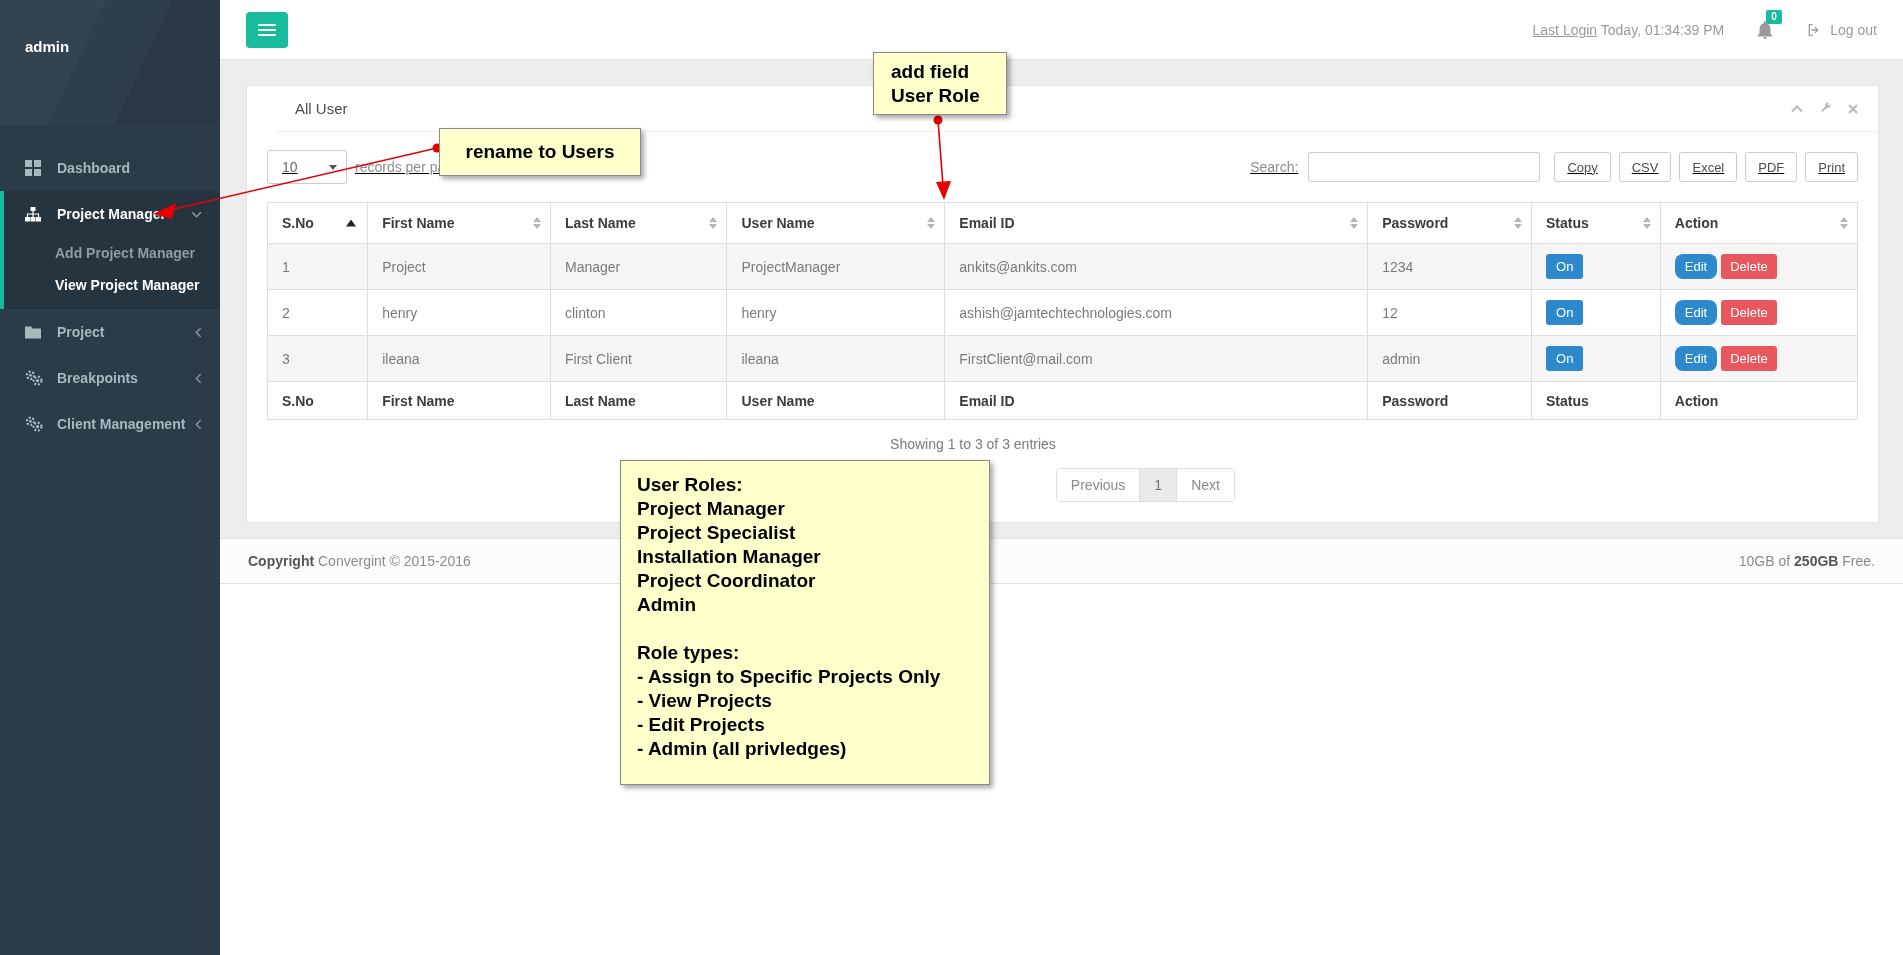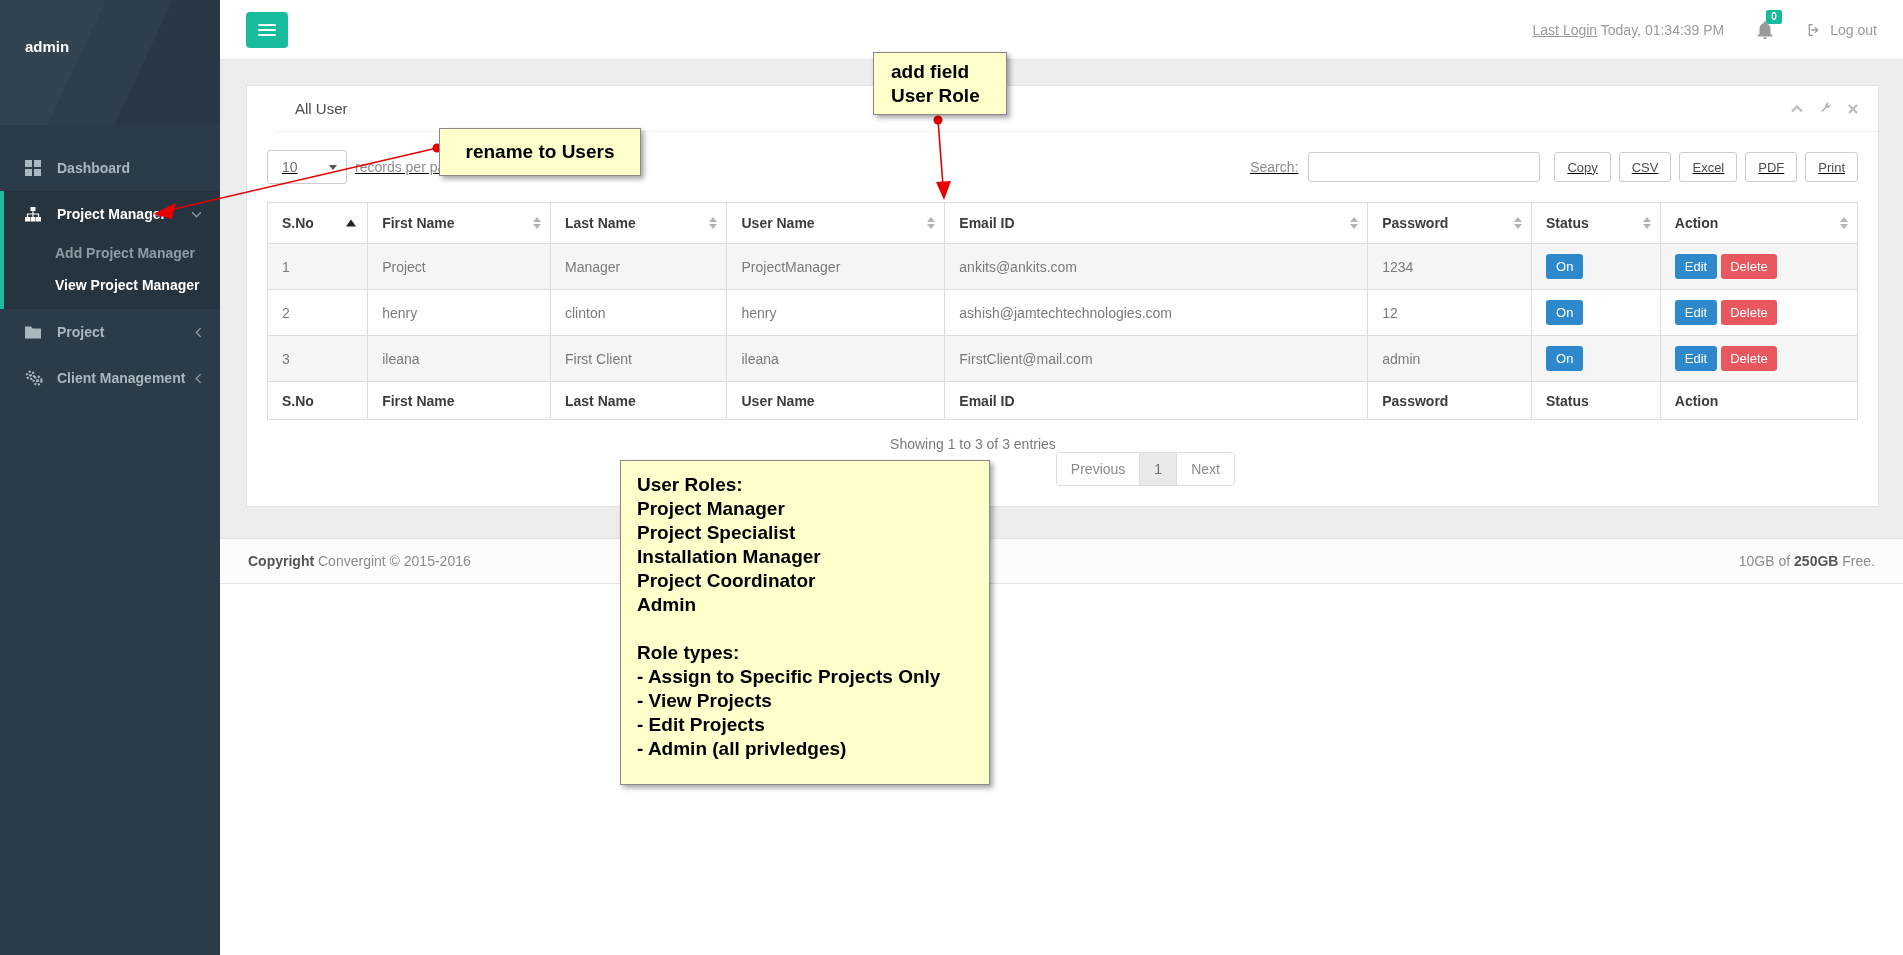--- a/index.html
+++ b/index.html
@@ -58,21 +58,21 @@
   tbody tr:nth-child(odd) { background:#f5f5f5; }
   tbody tr:nth-child(even) { background:#ffffff; }
   tfoot th { color:#3c3c3c; font-weight:bold; height:38px; background:#fff; }
   .sort { position:absolute; right:9px; top:50%; transform:translateY(-50%); display:flex; flex-direction:column; gap:2px; }
   .sort .up { width:0;height:0;border-left:4px solid transparent;border-right:4px solid transparent;border-bottom:5px solid #b5b5b5; }
   .sort .dn { width:0;height:0;border-left:4px solid transparent;border-right:4px solid transparent;border-top:5px solid #b5b5b5; }
   .sort-asc { position:absolute; right:11px; top:50%; transform:translateY(-50%); width:0;height:0;border-left:5px solid transparent;border-right:5px solid transparent;border-bottom:7px solid #222; }
 
   .table-info { display:flex; justify-content:center; align-items:flex-start; margin:16px 20px 0 20px; }
   .showing { color:#7a7a7a; font-size:14px; }
-  .pagination { display:inline-flex; border:1px solid #dddddd; border-radius:4px; overflow:hidden; margin-top:16px; }
+  .pagination { display:inline-flex; border:1px solid #dddddd; border-radius:4px; overflow:hidden; margin-top:32px; }
   .pagination div { padding:8px 14px; font-size:14px; color:#8a8a8a; background:#ffffff; cursor:pointer; }
   .pagination div + div { border-left:1px solid #dddddd; }
   .pagination .current { background:#e9e9e9; color:#6f6f6f; }
 
   
   .footer { position:absolute; left:220px; top:538px; width:1683px; height:46px; background:#fcfcfc; border-top:1px solid #e2e2e2; border-bottom:1px solid #e2e2e2; display:flex; align-items:center; justify-content:space-between; padding:0 28px; font-size:14px; color:#8b8b8b;text-align:center; }
   .footer b { color:#555; }
 
   
   .note { position:absolute; background:#ffffcc; border:1px solid #8a8a8a; box-shadow:3px 3px 5px rgba(0,0,0,0.35); color:#000; font-weight:bold; z-index:50; }
@@ -136,20 +136,36 @@
           </svg>
       </span>
       <span class="lbl">Project</span>
       <span class="chev">
         <svg width="7" height="11" viewBox="0 0 8 12">
             <path d="M6.5 1 L1.5 6 L6.5 11" fill="none" stroke="currentColor" stroke-width="1.6"></path>
           </svg>
       </span>
     </div>
 
+    <div class="nav-item">
+      <span class="ico">
+        <svg width="18" height="16" viewBox="0 0 20 18">
+            <circle cx="6" cy="6" r="4" fill="none" stroke="currentColor" stroke-width="2.6" stroke-dasharray="2.2 1.9"></circle>
+            <circle cx="6" cy="6" r="1.6" fill="currentColor"></circle>
+            <circle cx="14" cy="12" r="4.4" fill="none" stroke="currentColor" stroke-width="2.6" stroke-dasharray="2.2 1.9"></circle>
+            <circle cx="14" cy="12" r="1.8" fill="currentColor"></circle>
+          </svg>
+      </span>
+      <span class="lbl">Breakpoints</span>
+      <span class="chev">
+        <svg width="7" height="11" viewBox="0 0 8 12">
+            <path d="M6.5 1 L1.5 6 L6.5 11" fill="none" stroke="currentColor" stroke-width="1.6"></path>
+          </svg>
+      </span>
+    </div>
 
     <div class="nav-item">
       <span class="ico">
         <svg width="18" height="16" viewBox="0 0 20 18">
             <circle cx="6" cy="6" r="4" fill="none" stroke="currentColor" stroke-width="2.6" stroke-dasharray="2.2 1.9"></circle>
             <circle cx="6" cy="6" r="1.6" fill="currentColor"></circle>
             <circle cx="14" cy="12" r="4.4" fill="none" stroke="currentColor" stroke-width="2.6" stroke-dasharray="2.2 1.9"></circle>
             <circle cx="14" cy="12" r="1.8" fill="currentColor"></circle>
           </svg>
       </span>
@@ -377,15 +393,15 @@
   <line x1="437" y1="148" x2="170" y2="210" stroke="#e60000" stroke-width="1.6"></line>
   <polygon points="153,214 176,203 172,219" fill="#e60000"></polygon>
 
   <circle cx="938" cy="120" r="4.5" fill="#e60000"></circle>
   <line x1="938" y1="120" x2="943" y2="186" stroke="#e60000" stroke-width="1.6"></line>
   <polygon points="944,200 936,182 951,181" fill="#e60000"></polygon>
 </svg>
 
 <style>
   .btn-on { background:#2d89cc; color:#fff; border:none; border-radius:3px; padding:5px 10px; font-size:13px; cursor:pointer; font-family:"Liberation Sans",sans-serif; }
-  .btn-edit { background:#2d89cc; color:#fff; border:none; border-radius:3px; padding:5px 10px; font-size:13px; cursor:pointer; margin-right:4px; font-family:"Liberation Sans",sans-serif; }
+  .btn-edit { background:#2d89cc; color:#fff; border:none; border-radius:8px; padding:5px 10px; font-size:13px; cursor:pointer; margin-right:4px; font-family:"Liberation Sans",sans-serif; }
   .btn-delete { background:#e8575e; color:#fff; border:none; border-radius:3px; padding:5px 9px; font-size:13px; cursor:pointer; font-family:"Liberation Sans",sans-serif; }
 </style>
 
 </body></html>

